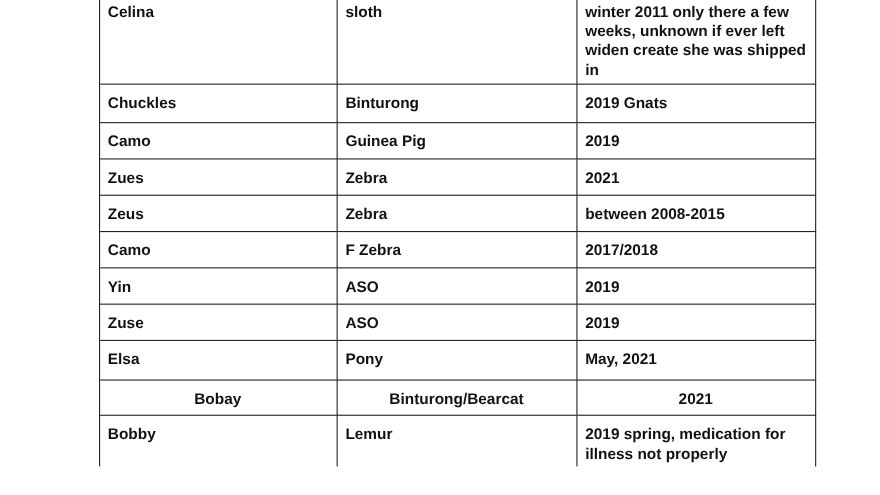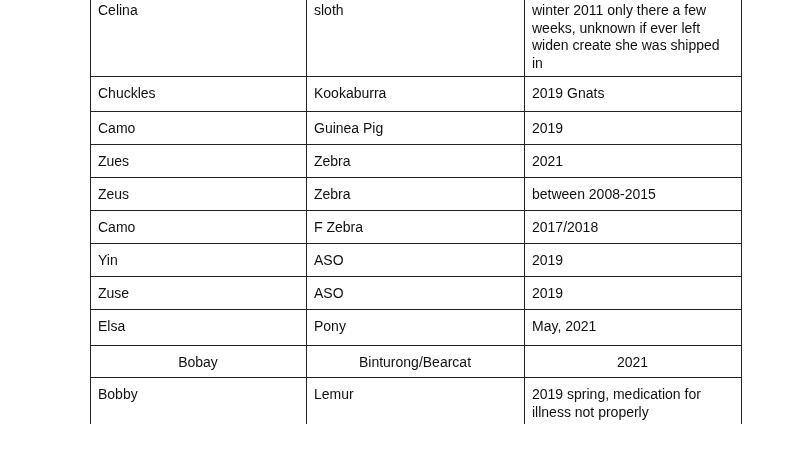--- a/index.html
+++ b/index.html
@@ -33,20 +33,21 @@
     box-sizing: border-box;
     border-right: 1.5px solid #222222;
     border-bottom: 1.5px solid #222222;
     vertical-align: top;
     padding: 8px 8px 0 7px;
     font-size: 14px;
     line-height: 17.5px;
     color: #111111;
     overflow: hidden;
     word-wrap: break-word;
+    font-weight: bold;
   }
   col.c-name    { width: 216px; }
   col.c-species { width: 218px; }
   col.c-date    { width: 217px; }
 
   
   tr.r-cut-top td { height: 77px; padding-top: 2px; border-top: none; }
   tr.r-tall   td { height: 35px; }
   tr.r-std    td { height: 33px; }
   tr.r-elsa   td { height: 36px; }
@@ -66,21 +67,21 @@
         <col class="c-date">
       </colgroup>
       <tbody>
         <tr class="r-cut-top">
           <td>Celina</td>
           <td>sloth</td>
           <td>winter 2011 only there a few weeks, unknown if ever left widen create she was shipped in</td>
         </tr>
         <tr class="r-tall">
           <td>Chuckles</td>
-          <td>Kookaburra</td>
+          <td>Binturong</td>
           <td>2019 Gnats</td>
         </tr>
         <tr class="r-std">
           <td>Camo</td>
           <td>Guinea Pig</td>
           <td>2019</td>
         </tr>
         <tr class="r-std">
           <td>Zues</td>
           <td>Zebra</td>

